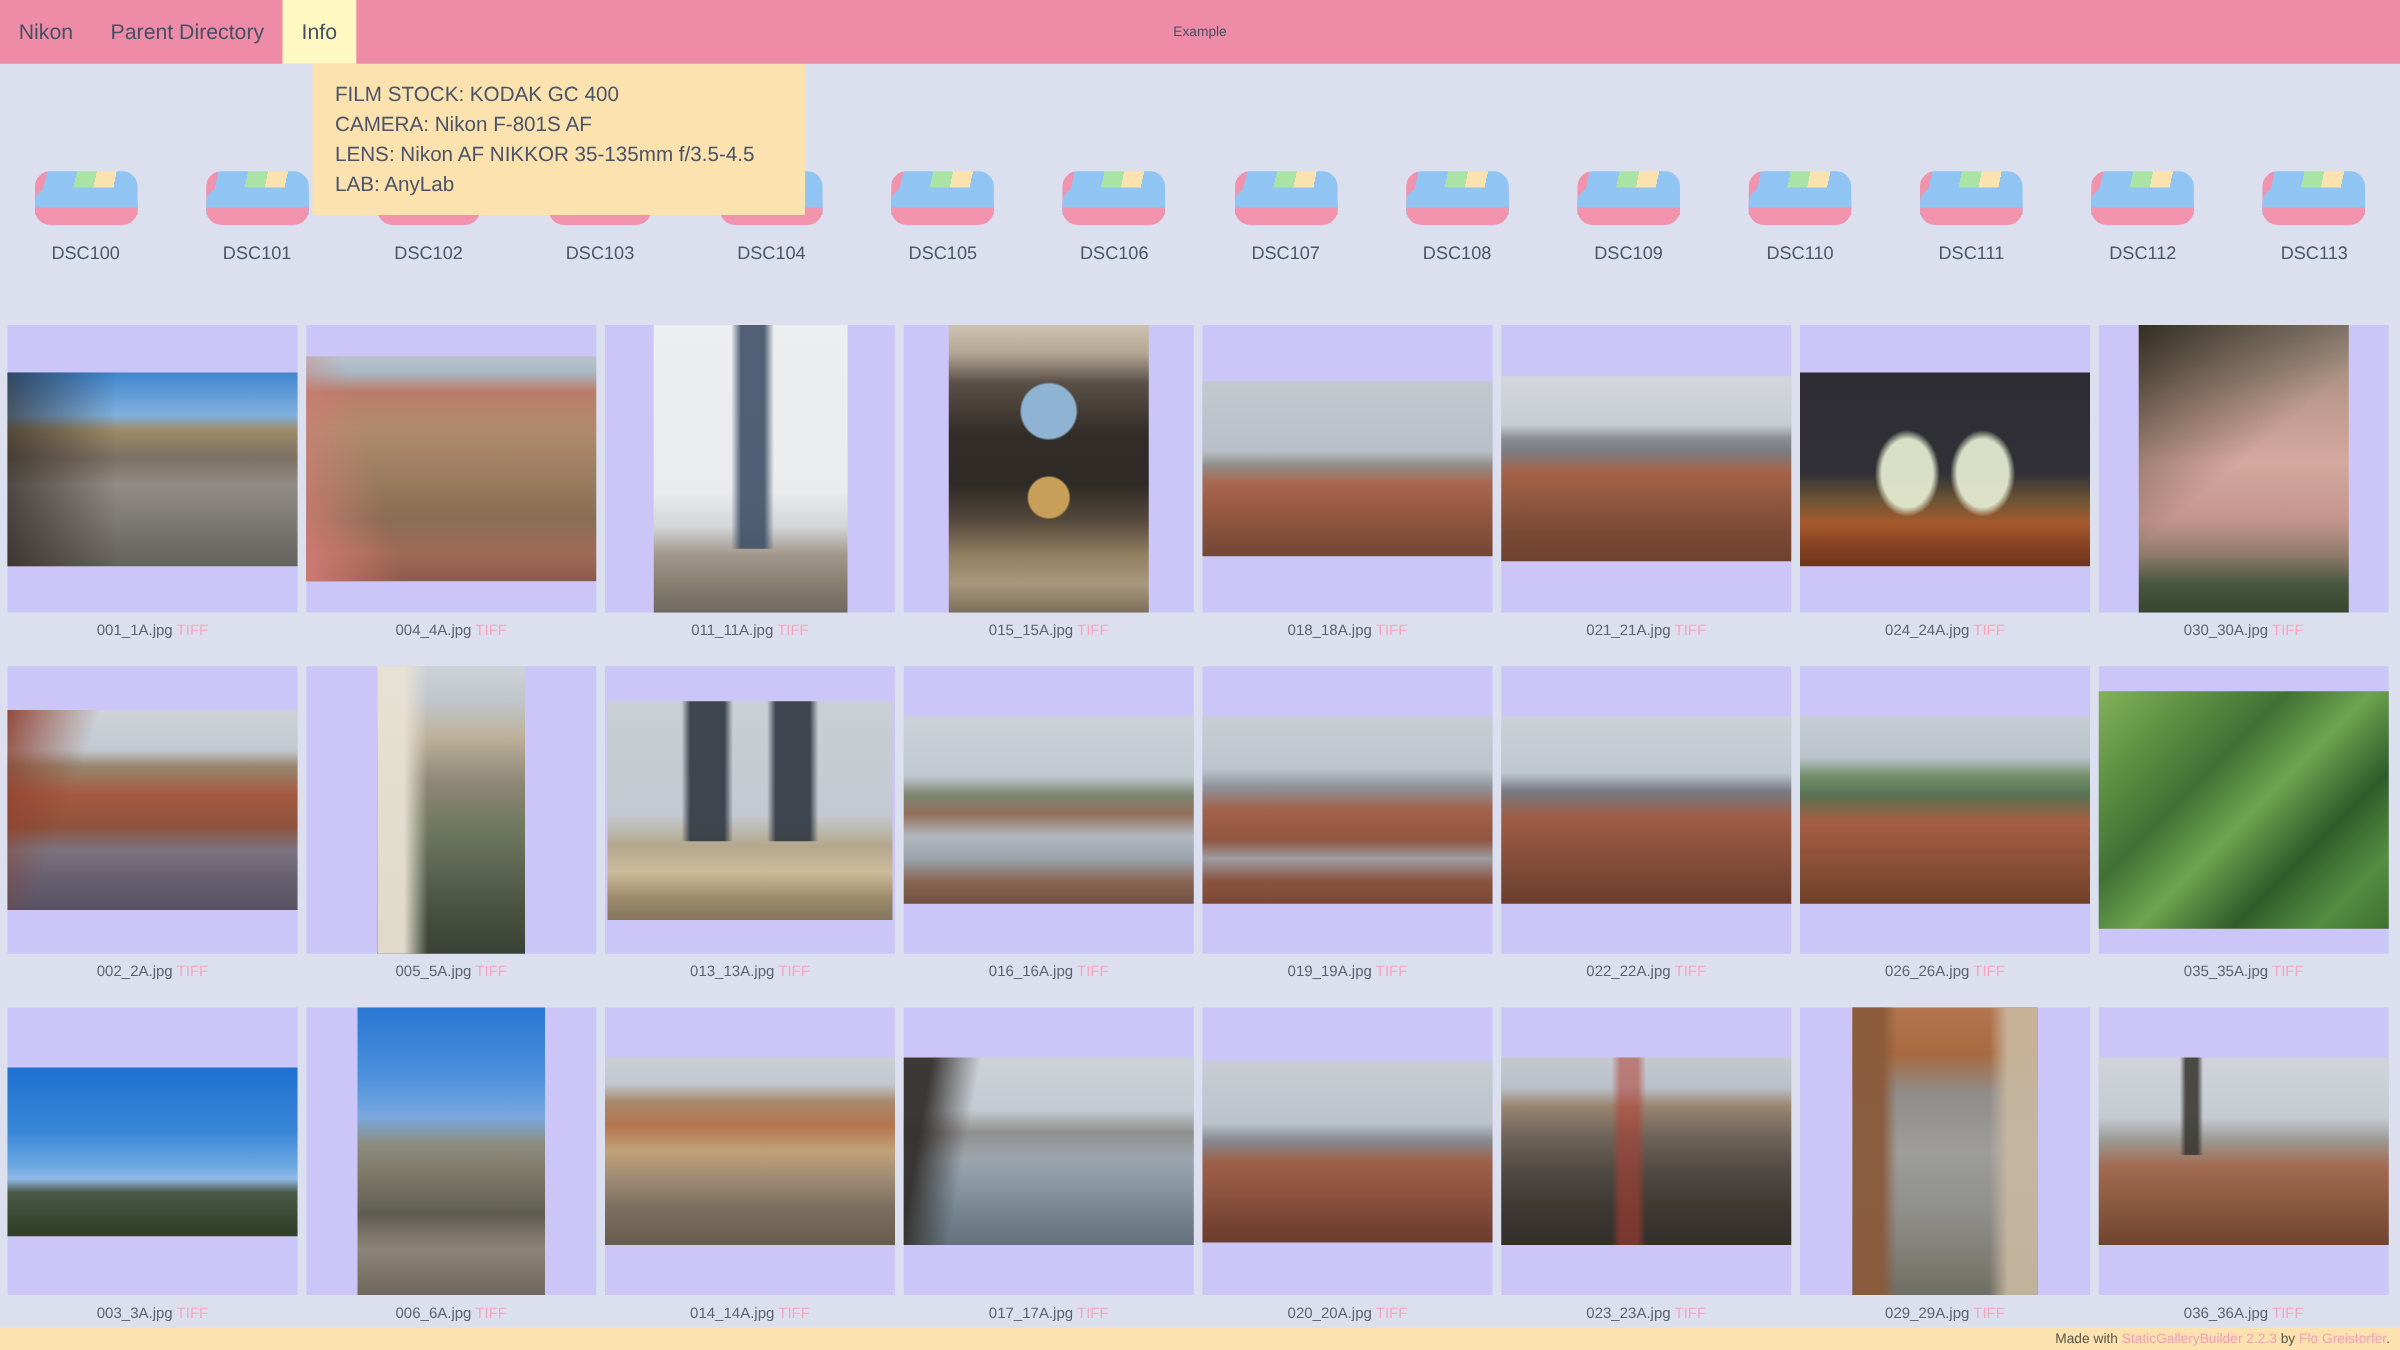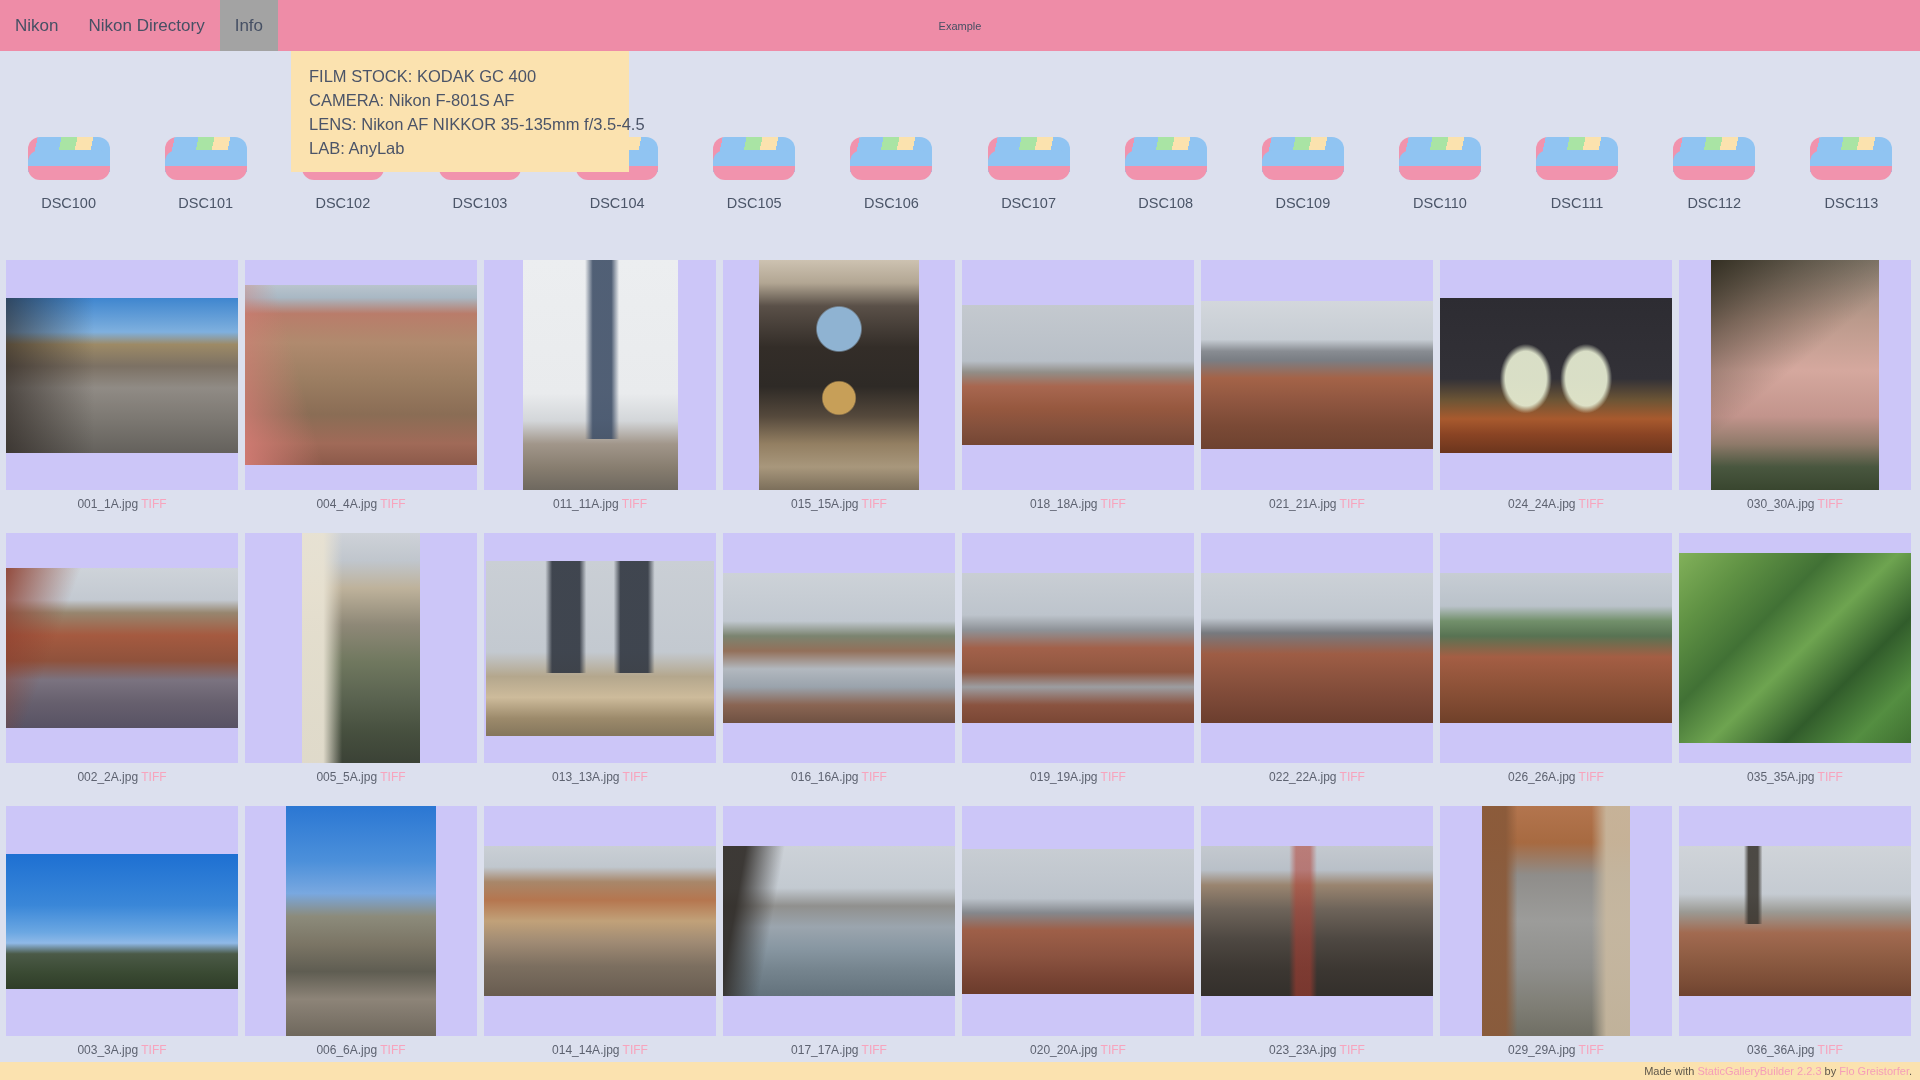--- a/index.html
+++ b/index.html
@@ -3,26 +3,26 @@
 <meta charset="utf-8">
 <style>
   * { margin:0; padding:0; box-sizing:border-box; }
   html,body { width:1920px; height:1080px; }
   body { font-family:"Liberation Sans", sans-serif; }
   .page { position:relative; width:1920px; height:1080px; background:#dce0ee; overflow:hidden; }
 
   
   nav { position:relative; height:51px; background:#ee8ca7; display:flex; align-items:stretch; z-index:20; }
   nav .nav-item { display:flex; align-items:center; padding:0 15px; font-size:17px; color:#465064; text-decoration:none; cursor:pointer; }
-  nav .nav-item.active { background:#a3a3a3; }
+  nav .nav-item.active { background:#fef9c3; }
   .nav-title { position:absolute; left:50%; top:50%; transform:translate(-50%,-50%); font-size:11px; color:#465064; }
 
   
-  .info-panel { position:absolute; left:250px; top:51px; width:338px; padding:13px 18px 12px 18px;
-                background:#fbe2af; z-index:15;margin-left:41px; }
+  .info-panel { position:absolute; left:250px; top:51px; width:394px; padding:13px 18px 12px 18px;
+                background:#fbe2af; z-index:15; }
   .info-panel .line { font-size:16.5px; line-height:24px; color:#4b5468; white-space:nowrap; }
 
   
   .folders { display:flex; padding-top:54px; height:160px; }
   .folder-item { flex:1 1 0; display:flex; flex-direction:column; align-items:center; cursor:pointer;margin-top:32px; }
   .folder-icon { position:relative; width:82px; height:73px; }
   .f-back { position:absolute; left:0; right:0; top:0; height:30px; border-radius:12px 12px 0 0;
             background:linear-gradient(102deg,#f193ad 0 11%,#90c4f2 11% 38%,#a9e4a4 38% 56%,#fbe2ae 56% 74%,#90c4f2 74%); }
   .f-band { position:absolute; left:0; right:0; top:13px; height:22px; background:#90c4f2; border-radius:12px 12px 0 0; }
   .f-body { position:absolute; left:0; right:0; top:29px; bottom:0; background:#f193ad; border-radius:0 0 12px 12px; }
@@ -41,21 +41,21 @@
            font-size:11px; color:#5e574b; text-align:right; padding:3px 8px 2px 0; }
   footer a { color:#f59db8; text-decoration:none; cursor:pointer; }
 </style>
 </head>
 <body>
 
 <div class="page">
 
   <nav>
     <a class="nav-item">Nikon</a>
-    <a class="nav-item">Nikon Directory</a>
+    <a class="nav-item">Parent Directory</a>
     <a class="nav-item active">Info</a>
     <div class="nav-title">Example</div>
   </nav>
 
   <div class="info-panel">
     <div class="line">FILM STOCK: KODAK GC 400</div>
     <div class="line">CAMERA: Nikon F-801S AF</div>
     <div class="line">LENS: Nikon AF NIKKOR 35-135mm f/3.5-4.5</div>
     <div class="line">LAB: AnyLab</div>
   </div>

